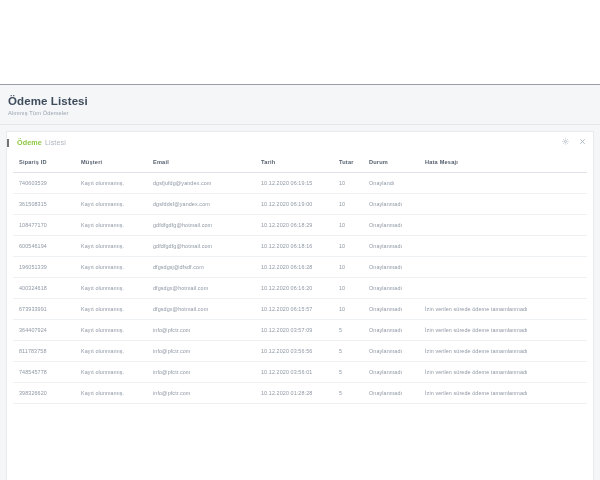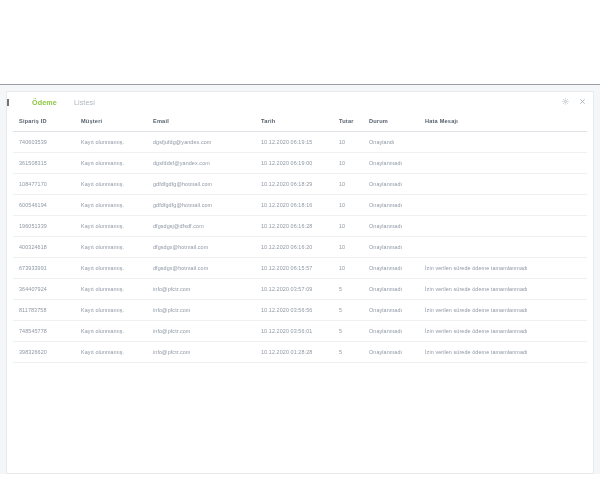--- a/index.html
+++ b/index.html
@@ -62,23 +62,23 @@
 
   .card-head {
     display: flex;
     align-items: center;
     padding: 7px 8px 6px 0;
     position: relative;
   }
   .card-title {
     display: flex;
     align-items: baseline;
-    gap: 17px;
+    gap: 3px;
     border-left: 2px solid #737373;
-    padding-left: 23px;
+    padding-left: 8px;
     line-height: 1;
   }
   .card-title-strong {
     font-size: 7.2px;
     font-weight: bold;
     color: #8cc63f;
     letter-spacing: 0.1px;
   }
   .card-title-light {
     font-size: 7.2px;
@@ -146,20 +146,24 @@
   .status-approved   { color: #7dc242; }
   .status-unapproved { color: #f05b5b; }
 </style>
 </head>
 <body>
 
 <div class="viewport">
 
   <div class="top-blank"></div>
 
+  <div class="page-header">
+    <div class="page-title">Ödeme Listesi</div>
+    <div class="page-subtitle">Alınmış Tüm Ödemeler</div>
+  </div>
 
   <div class="content">
     <div class="card">
 
       <div class="card-head">
         <div class="card-title">
           <span class="card-title-strong">Ödeme</span>
           <span class="card-title-light">Listesi</span>
         </div>
 

